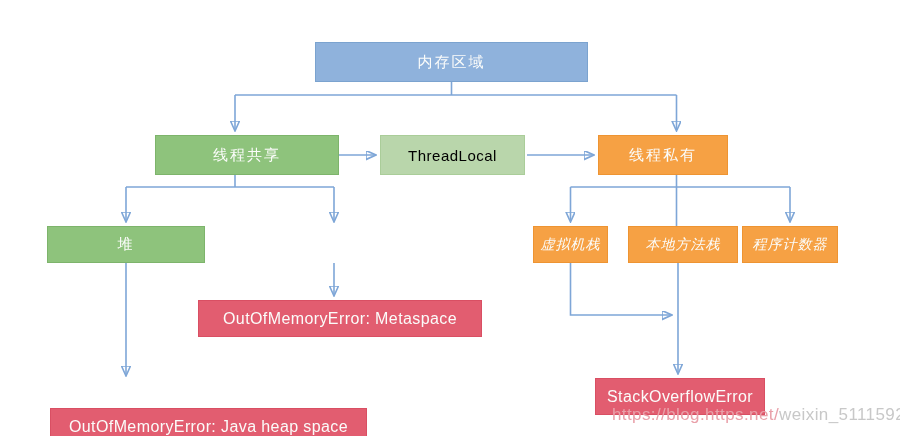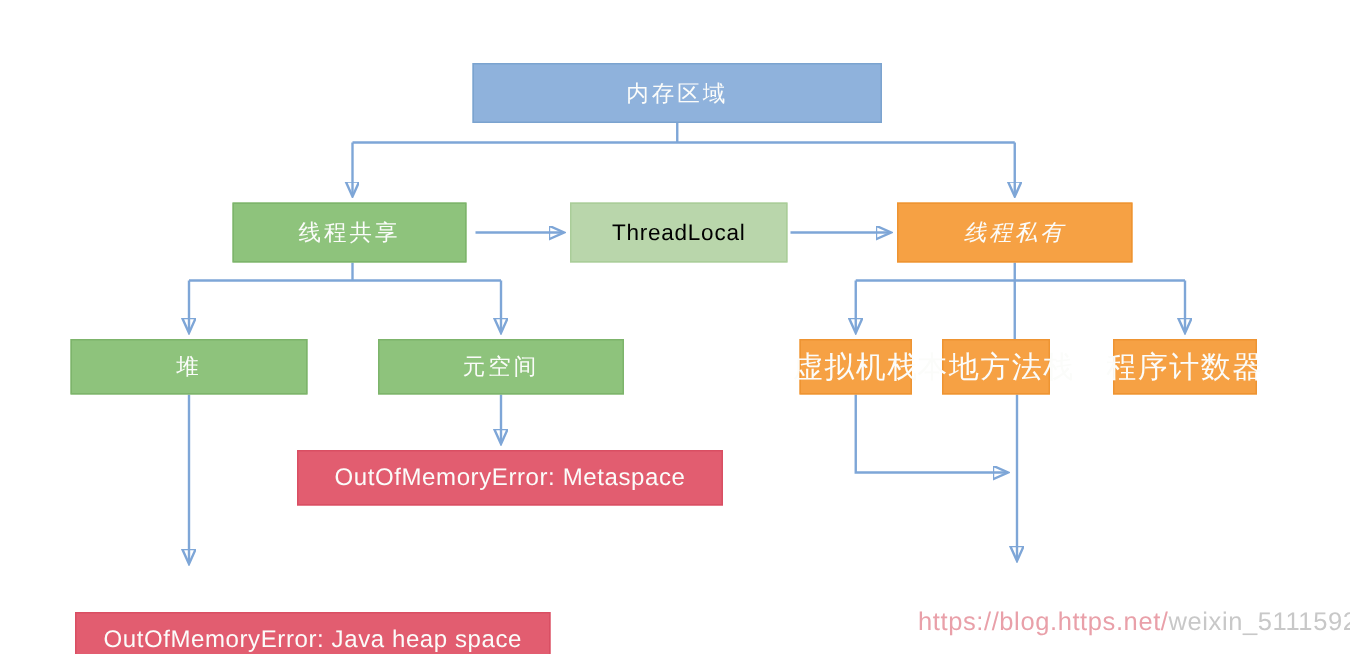--- a/index.html
+++ b/index.html
@@ -37,21 +37,21 @@
     letter-spacing: 2px;
     box-sizing: border-box;
     text-align: center;
     white-space: nowrap;
   }
   .node.blue       { background: var(--blue);       border: 1px solid var(--blue_border); }
   .node.green      { background: var(--green);      border: 1px solid var(--green_border); }
   .node.lightgreen { background: var(--lightgreen); border: 1px solid var(--lightgreen_border); color: #000000; }
   .node.orange     { background: var(--orange);     border: 1px solid var(--orange_border); }
   .node.red        { background: var(--red);        border: 1px solid var(--red_border); font-size: 16px; letter-spacing: 0.4px; }
-  .node.small { font-size: 20px; letter-spacing: 1px; }
+  .node.small { font-size: 14px; letter-spacing: 1px; font-style: italic; }
   .watermark {
     position: absolute;
     left: 612px;
     top: 405px;
     font-size: 17px;
     letter-spacing: 0.4px;
     white-space: nowrap;
   }
   .watermark .wm-pink { color: var(--watermark_pink); }
   .watermark .wm-gray { color: var(--watermark_gray); }
@@ -87,38 +87,38 @@
     <path d="M790,187 L790,221" marker-end="url(#arr)"></path>
 
     <path d="M126,263 L126,375" marker-end="url(#arr)"></path>
     <path d="M334,263 L334,295" marker-end="url(#arr)"></path>
     <path d="M570.5,263 L570.5,315 L671,315" marker-end="url(#arr)"></path>
     <path d="M678,263 L678,373" marker-end="url(#arr)"></path>
   </svg>
 
   <div class="node blue" style="left:315px; top:42px; width:273px; height:40px;">内存区域</div>
 
-  <div class="node green" style="left:155px; top:135px; width:156px; height:40px;">线程共享</div>
+  <div class="node green" style="left:155px; top:135px; width:184px; height:40px;">线程共享</div>
 
   <div class="node lightgreen" style="left:380px; top:135px; width:145px; height:40px; letter-spacing:0.5px;">ThreadLocal</div>
 
-  <div class="node orange" style="left:598px; top:135px; width:157px; height:40px;font-style:italic;">线程私有</div>
+  <div class="node orange" style="left:598px; top:135px; width:130px; height:40px;">线程私有</div>
 
   <div class="node green" style="left:47px; top:226px; width:158px; height:37px;">堆</div>
 
-  <div class="node green" style="left:252px; top:226px; width:164px; height:37px;">元空间</div>
 
   <div class="node orange small" style="left:533px; top:226px; width:75px; height:37px;">虚拟机栈</div>
 
-  <div class="node orange small" style="left:628px; top:226px; width:72px; height:37px;">本地方法栈</div>
+  <div class="node orange small" style="left:628px; top:226px; width:110px; height:37px;">本地方法栈</div>
 
   <div class="node red" style="left:198px; top:300px; width:284px; height:37px;">OutOfMemoryError: Metaspace</div>
 
   <div class="node orange small" style="left:742px; top:226px; width:96px; height:37px;">程序计数器</div>
 
   <div class="node red" style="left:50px; top:380px; width:317px; height:38px;margin-top:28px;">OutOfMemoryError: Java heap space</div>
 
+  <div class="node red" style="left:595px; top:378px; width:170px; height:37px;">StackOverflowError</div>
 
   <div class="watermark">
     <span class="wm-pink">https://blog.https.net/</span><span class="wm-gray">weixin_51115925</span>
   </div>
 
 </div>
 
 </body></html>

